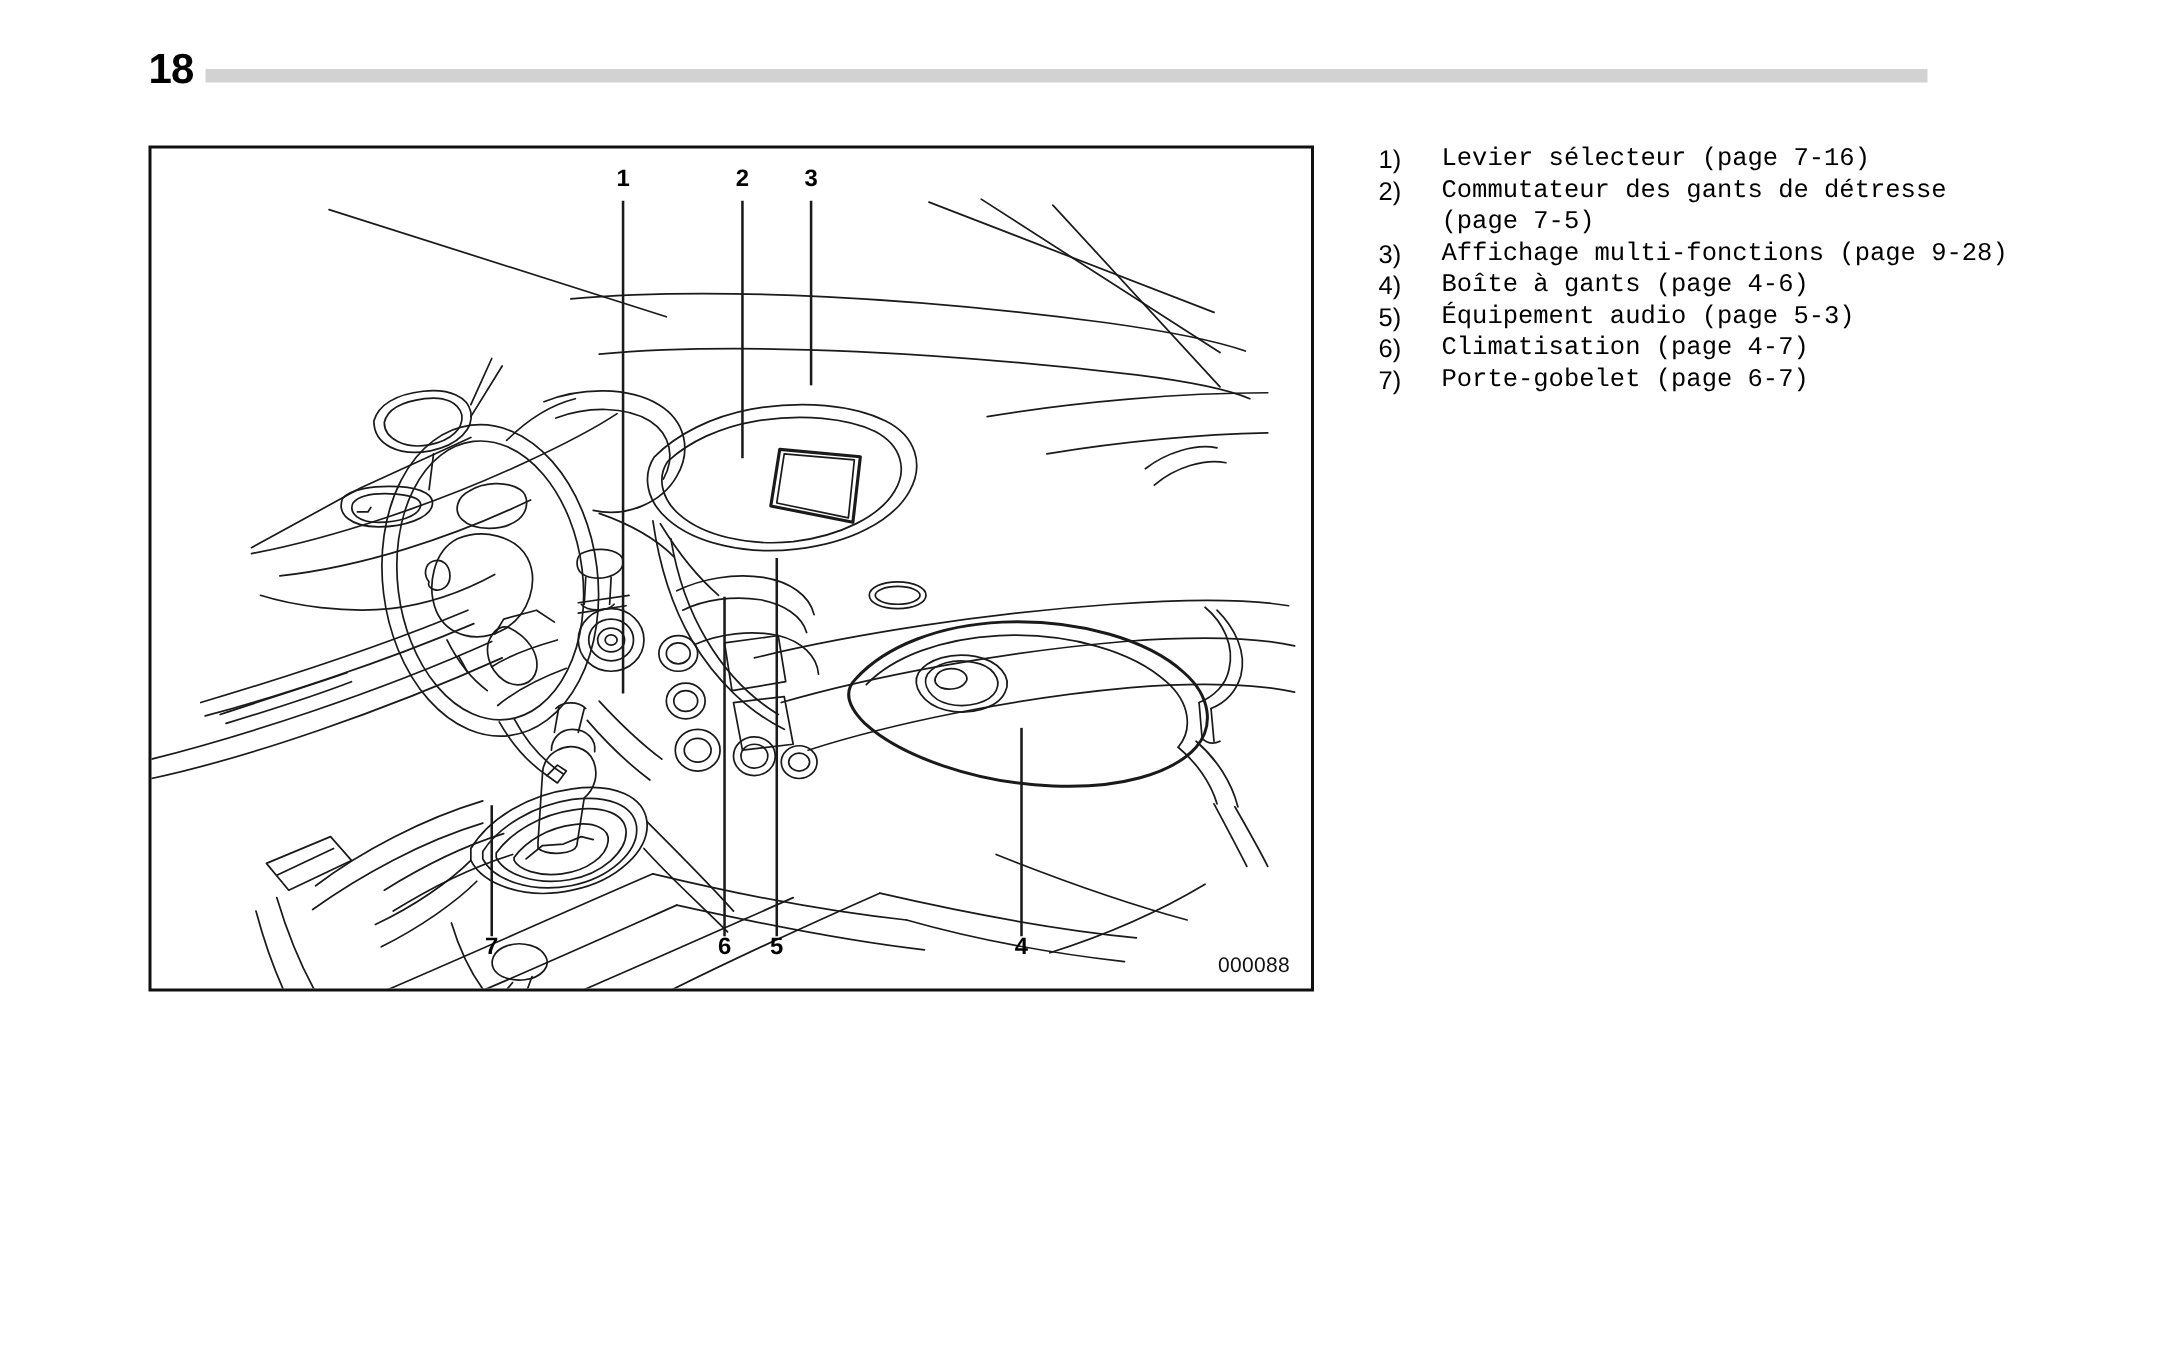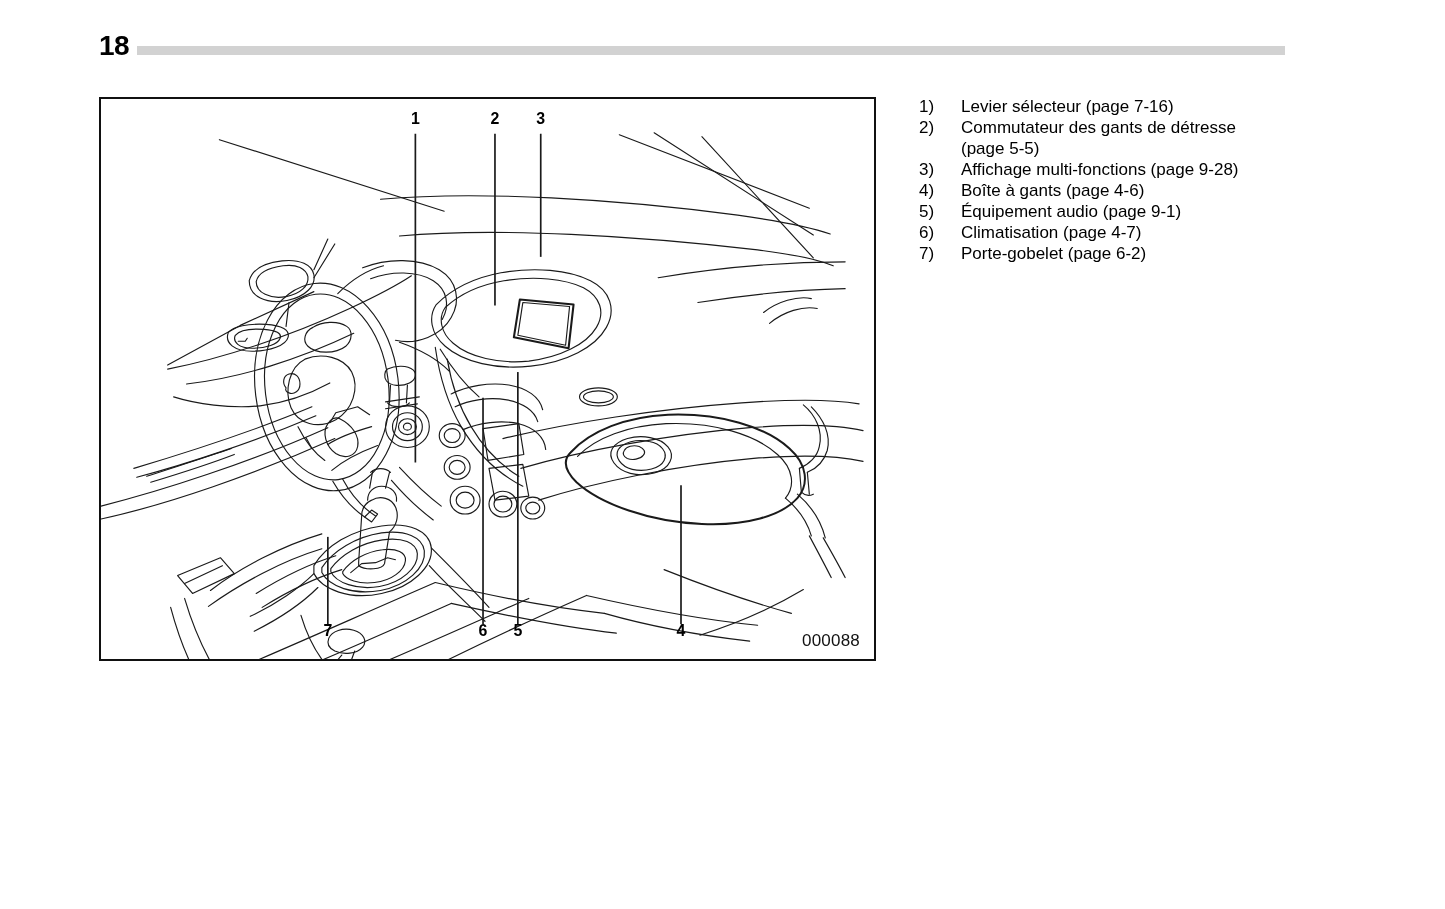--- a/index.html
+++ b/index.html
@@ -57,21 +57,21 @@
     position: absolute;
     left: 0; top: 0;
     width: 100%;
     height: 100%;
     display: block;
   }
   #figure-id {
     position: absolute;
     right: 14px;
     bottom: 8px;
-    font-size: 17px;
+    font-size: 14px;
     letter-spacing: 0.2px;
     color: #111;
   }
 
   
   #legend {
     position: absolute;
     left: 919px;
     top: 96px;
     width: 430px;
@@ -83,20 +83,21 @@
     line-height: 21px;
     color: #000;
   }
   .legend-num {
     width: 42px;
     flex: 0 0 42px;
     white-space: nowrap;
   }
   .legend-text {
     flex: 1 1 auto;
+    font-family: Liberation Mono, monospace;
   }
   .legend-text .cont {
     display: block;
   }
 </style>
 </head>
 <body>
 
 <div id="page-header">
   <div id="page-number">18</div>
@@ -335,35 +336,35 @@
   <div id="figure-id">000088</div>
 </div>
 
 <div id="legend">
     <div class="legend-row">
       <span class="legend-num">1)</span>
       <span class="legend-text"><span>Levier sélecteur (page 7-16)</span></span>
     </div>
     <div class="legend-row">
       <span class="legend-num">2)</span>
-      <span class="legend-text"><span>Commutateur des gants de détresse</span><span class="cont">(page 5-5)</span></span>
+      <span class="legend-text"><span>Commutateur des gants de détresse</span><span class="cont">(page 7-5)</span></span>
     </div>
     <div class="legend-row">
       <span class="legend-num">3)</span>
       <span class="legend-text"><span>Affichage multi-fonctions (page 9-28)</span></span>
     </div>
     <div class="legend-row">
       <span class="legend-num">4)</span>
       <span class="legend-text"><span>Boîte à gants (page 4-6)</span></span>
     </div>
     <div class="legend-row">
       <span class="legend-num">5)</span>
-      <span class="legend-text"><span>Équipement audio (page 9-1)</span></span>
+      <span class="legend-text"><span>Équipement audio (page 5-3)</span></span>
     </div>
     <div class="legend-row">
       <span class="legend-num">6)</span>
       <span class="legend-text"><span>Climatisation (page 4-7)</span></span>
     </div>
     <div class="legend-row">
       <span class="legend-num">7)</span>
-      <span class="legend-text"><span>Porte-gobelet (page 6-2)</span></span>
+      <span class="legend-text"><span>Porte-gobelet (page 6-7)</span></span>
     </div>
   </div>
 
 </body></html>

